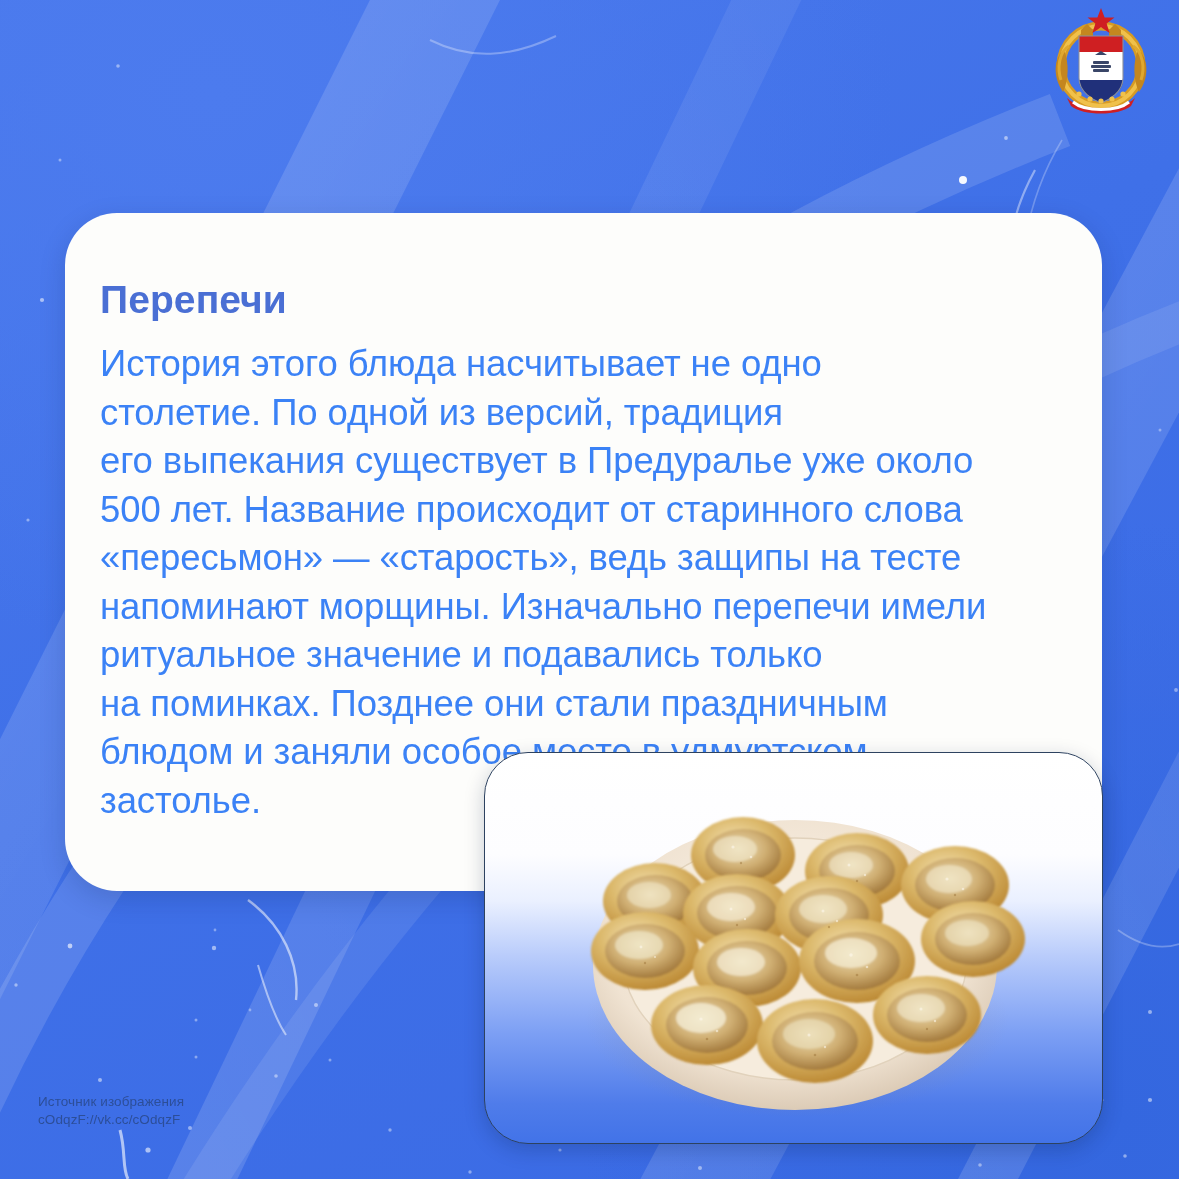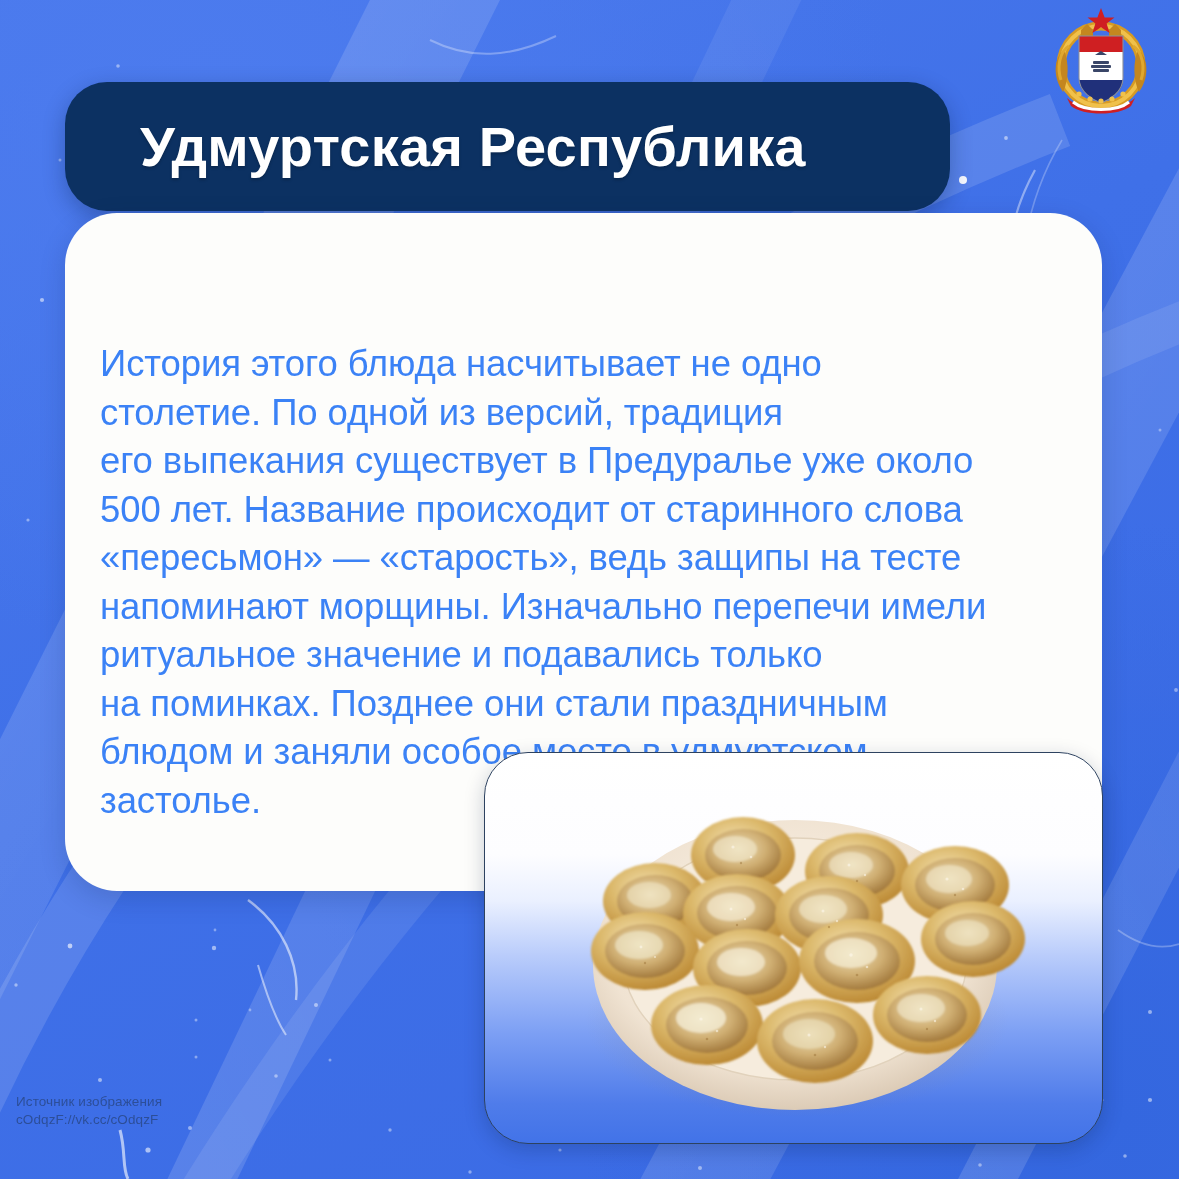--- a/index.html
+++ b/index.html
@@ -109,21 +109,21 @@
         #ffffff 0%, #fdfdff 26%, #eaf0ff 38%,
         #b9ccfb 52%, #7c9ff4 72%, #4f7cea 90%, #4273e8 100%);
     box-shadow: 0 6px 20px rgba(8, 28, 62, 0.22);
   }
   .photo-card-inner { position: absolute; inset: 0; }
   .photo-card-inner svg { width: 100%; height: 100%; display: block; }
 
   
   .source-credit {
     position: absolute;
-    left: 16px;
+    left: 38px;
     top: 1093px;
     color: #2a4a8e;
     font-size: 13.5px;
     line-height: 18px;
     opacity: 0.88;
     letter-spacing: 0.1px;
   }
   .source-credit div { white-space: nowrap; }
 </style>
 </head>
@@ -237,25 +237,23 @@
       <g fill="#f0c14b">
         <circle cx="32" cy="88" r="2.6"></circle>
         <circle cx="43" cy="93" r="2.6"></circle>
         <circle cx="54" cy="95" r="2.6"></circle>
         <circle cx="65" cy="93" r="2.6"></circle>
         <circle cx="76" cy="88" r="2.6"></circle>
       </g>
     </svg>
   </div>
 
-  <div class="title-banner">
-    <span class="title-banner-text">Удмуртская Республика</span>
-  </div>
 
   <div class="content-card">
+    <div class="dish-title">Перепечи</div>
     <div class="dish-body">История этого блюда насчитывает не одно
 столетие. По одной из версий, традиция
 его выпекания существует в Предуралье уже около
 500 лет. Название происходит от старинного слова
 «пересьмон» — «старость», ведь защипы на тесте
 напоминают морщины. Изначально перепечи имели
 ритуальное значение и подавались только
 на поминках. Позднее они стали праздничным
 блюдом и заняли особое место в удмуртском
 застолье.</div>

